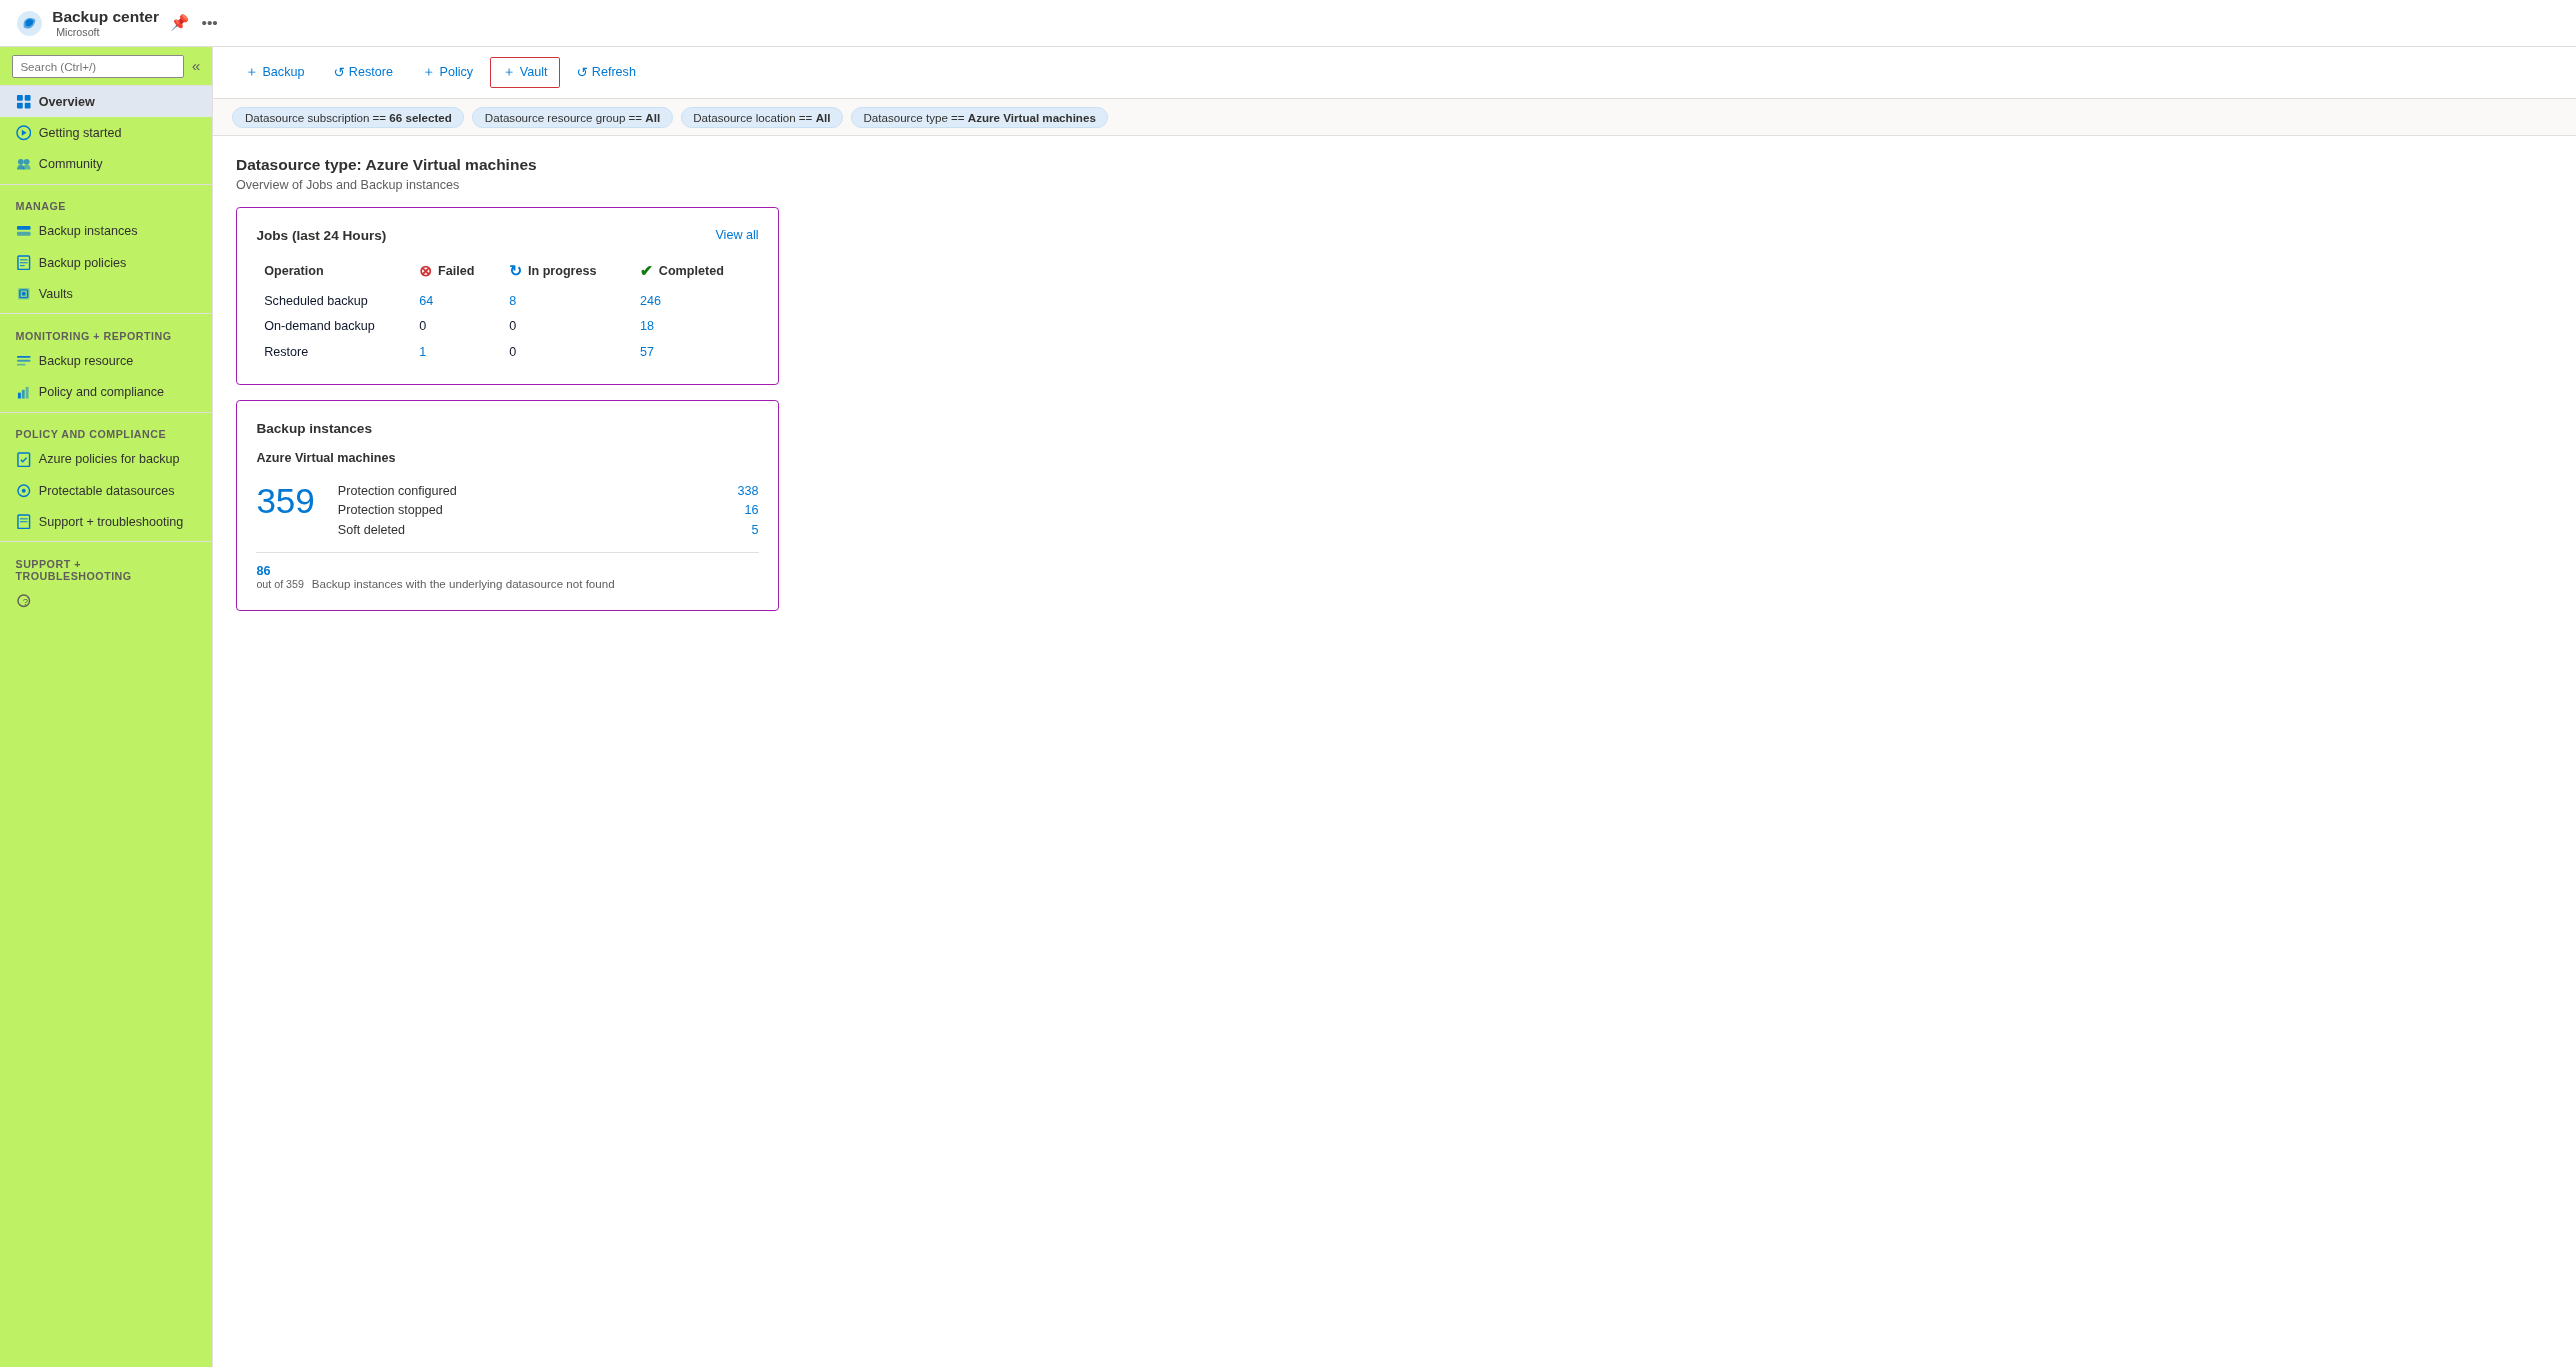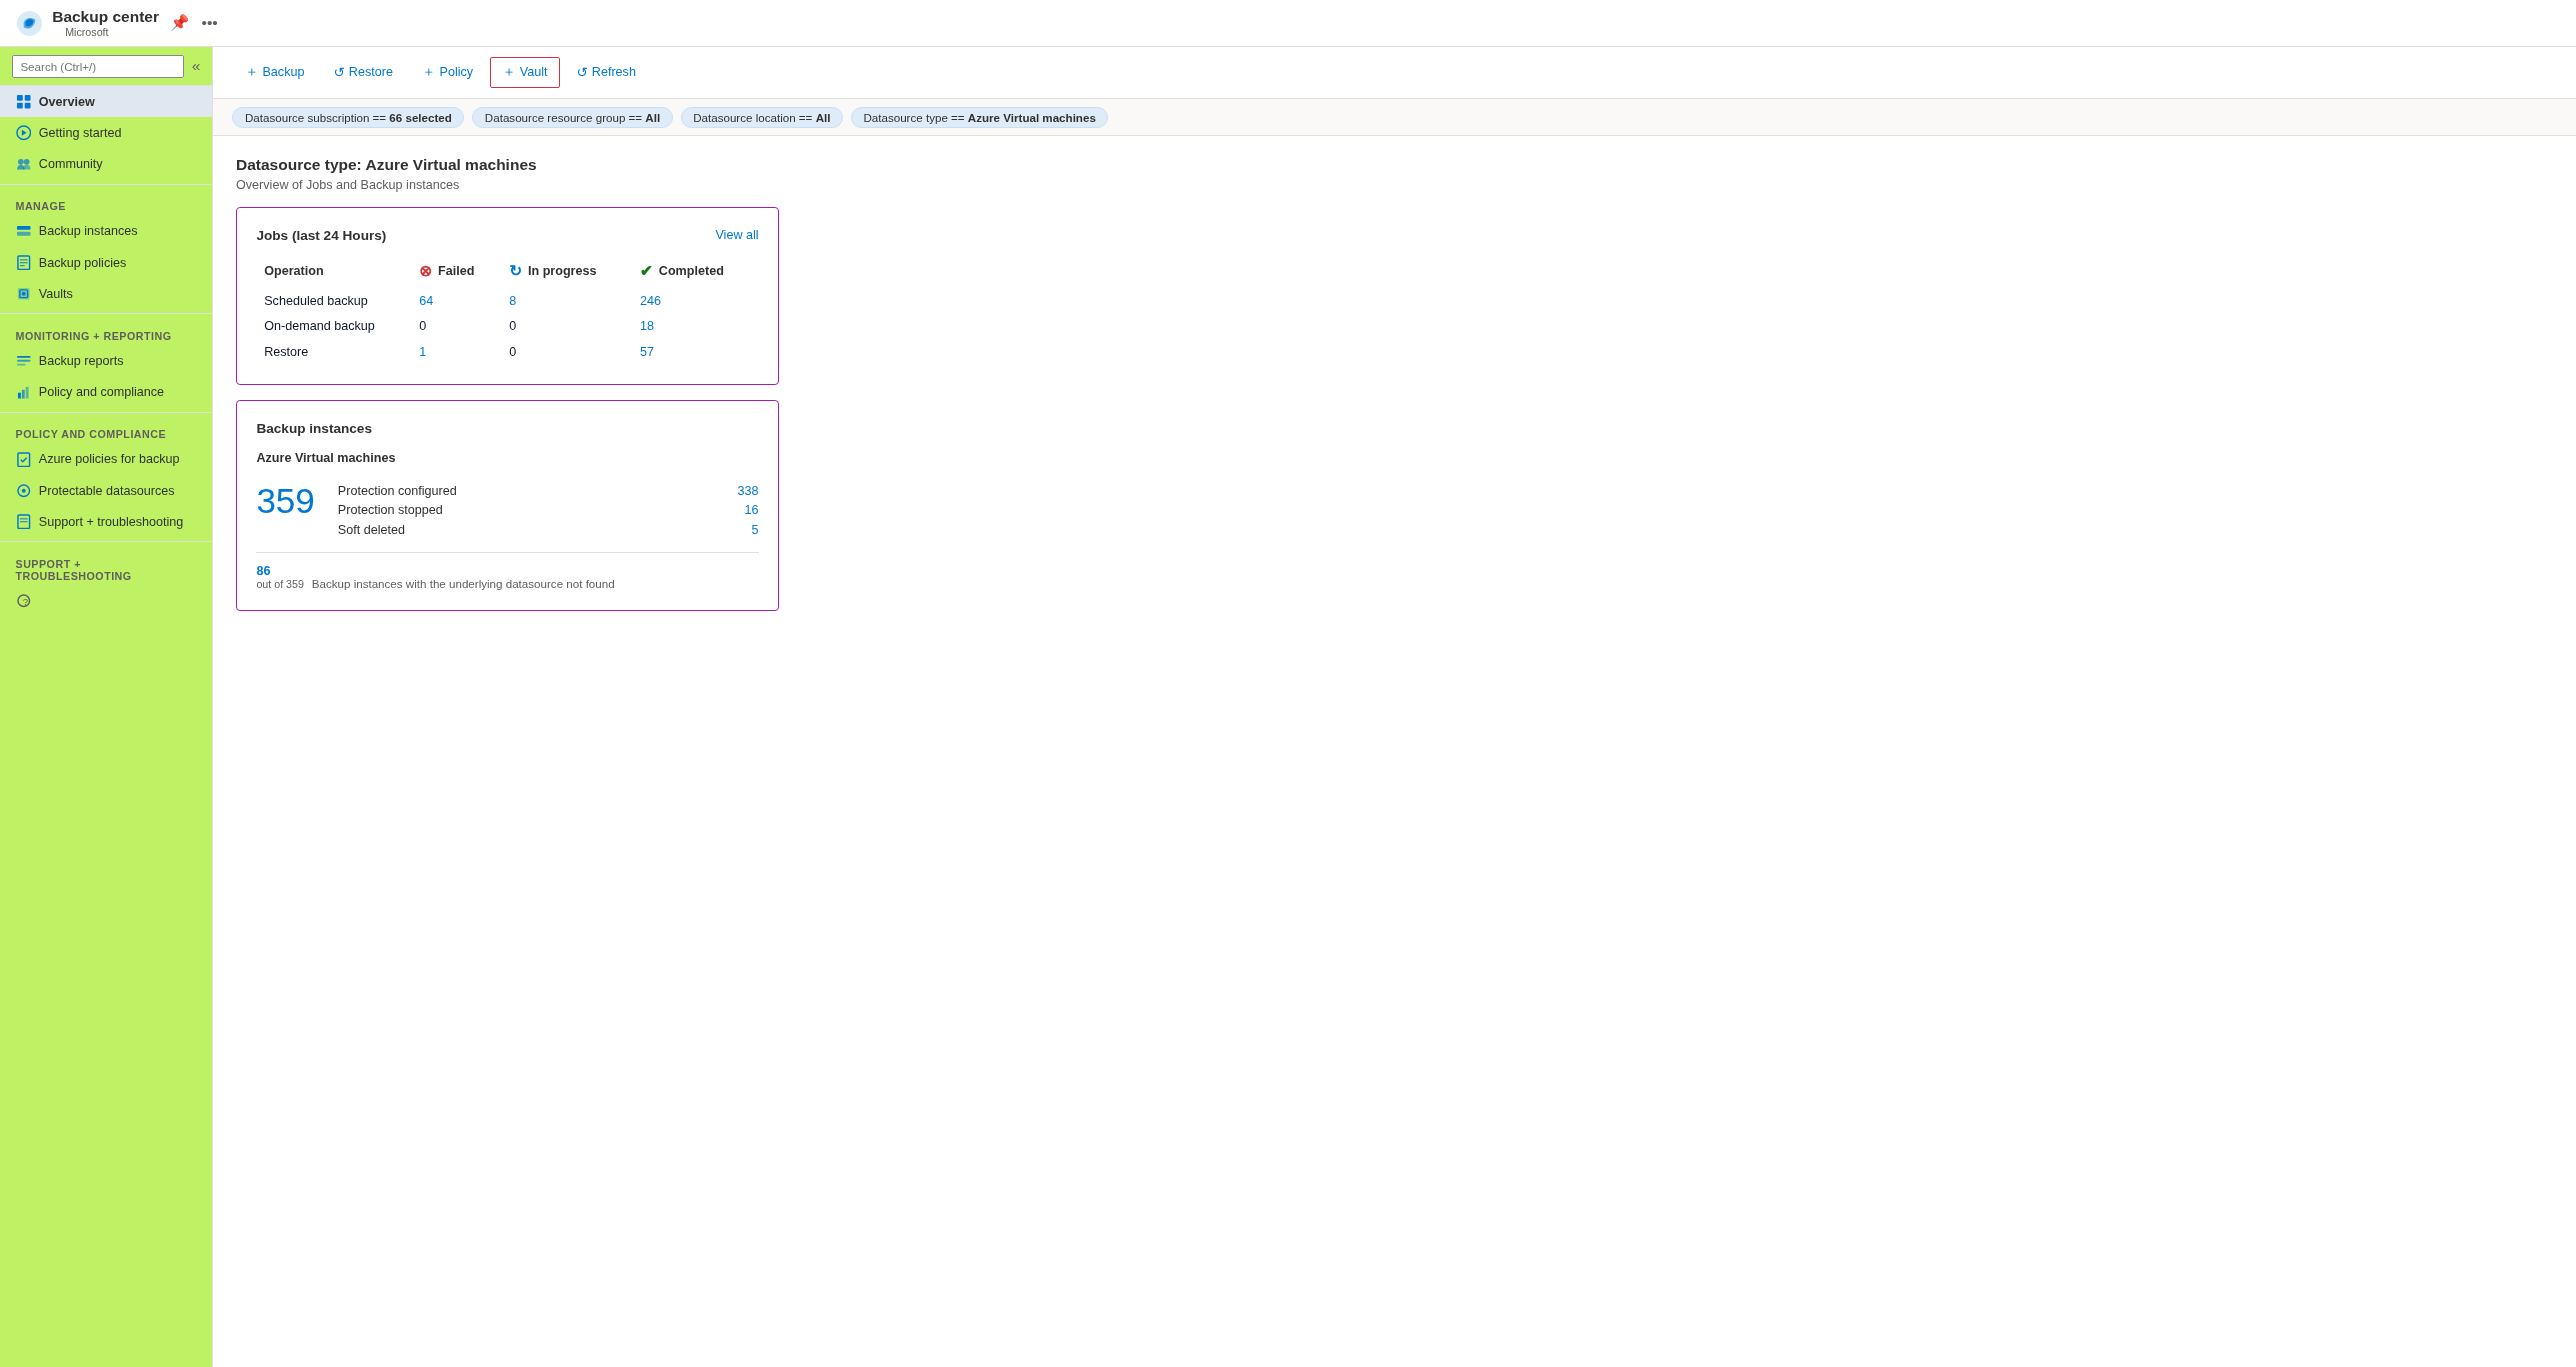--- a/index.html
+++ b/index.html
@@ -2,21 +2,21 @@
 <html><head>
   <meta charset="utf-8">
   <style>
     * { box-sizing: border-box; margin: 0; padding: 0; }
     body { font-family: 'Segoe UI', sans-serif; font-size: 12.6px; background: #f3f2f1; color: #323130; display: flex; flex-direction: column; height: 100vh; overflow: hidden; }
 
     
     .top-bar { display: flex; align-items: center; background: #fff; border-bottom: 1px solid #e1dfdd; padding: 0 15.5px; height: 47px; flex-shrink: 0; }
     .app-icon { width: 27px; height: 27px; margin-right: 9.7px; }
     .app-title { font-size: 15.5px; font-weight: 600; color: #323130; }
-    .app-subtitle { font-size: 10.7px; color: #605e5c; margin-left: 13px; }
+    .app-subtitle { font-size: 10.7px; color: #605e5c; margin-left: 4px; }
     .title-block { display: flex; flex-direction: column; }
     .pin-icon, .more-icon { color: #605e5c; font-size: 15.5px; margin-left: 11.6px; cursor: pointer; }
 
     
     .layout { display: flex; flex: 1; overflow: hidden; }
 
     
     .sidebar { width: 213px; background: #bef264; border-right: 1px solid #e1dfdd; overflow-y: auto; flex-shrink: 0; display: flex; flex-direction: column; }
     .search-box { display: flex; align-items: center; padding: 7.8px 11.6px; border-bottom: 1px solid #e1dfdd; }
     .search-box input { border: 1px solid #8a8886; border-radius: 1.9px; padding: 3.9px 7.8px; font-size: 11.6px; width: 100%; outline: none; }
@@ -152,21 +152,21 @@
 
     <div class="nav-divider"></div>
     <div class="nav-section-label">Monitoring + reporting</div>
 
     <div class="nav-item">
       <svg class="nav-icon" viewBox="0 0 16 16">
           <rect x="1" y="3" width="14" height="2" rx="1" fill="#0078d4"></rect>
           <rect x="1" y="7" width="14" height="2" rx="1" fill="#0078d4" opacity="0.7"></rect>
           <rect x="1" y="11" width="9" height="2" rx="1" fill="#0078d4" opacity="0.5"></rect>
         </svg>
-      <span>Backup reports</span>
+      <span>Backup resource</span>
     </div>
     <div class="nav-item">
       <svg class="nav-icon" viewBox="0 0 16 16">
           <rect x="2" y="9" width="3" height="6" fill="#0078d4"></rect>
           <rect x="6" y="6" width="3" height="9" fill="#0078d4" opacity="0.7"></rect>
           <rect x="10" y="3" width="3" height="12" fill="#0078d4" opacity="0.5"></rect>
         </svg>
       <span>Policy and compliance</span>
     </div>
 

